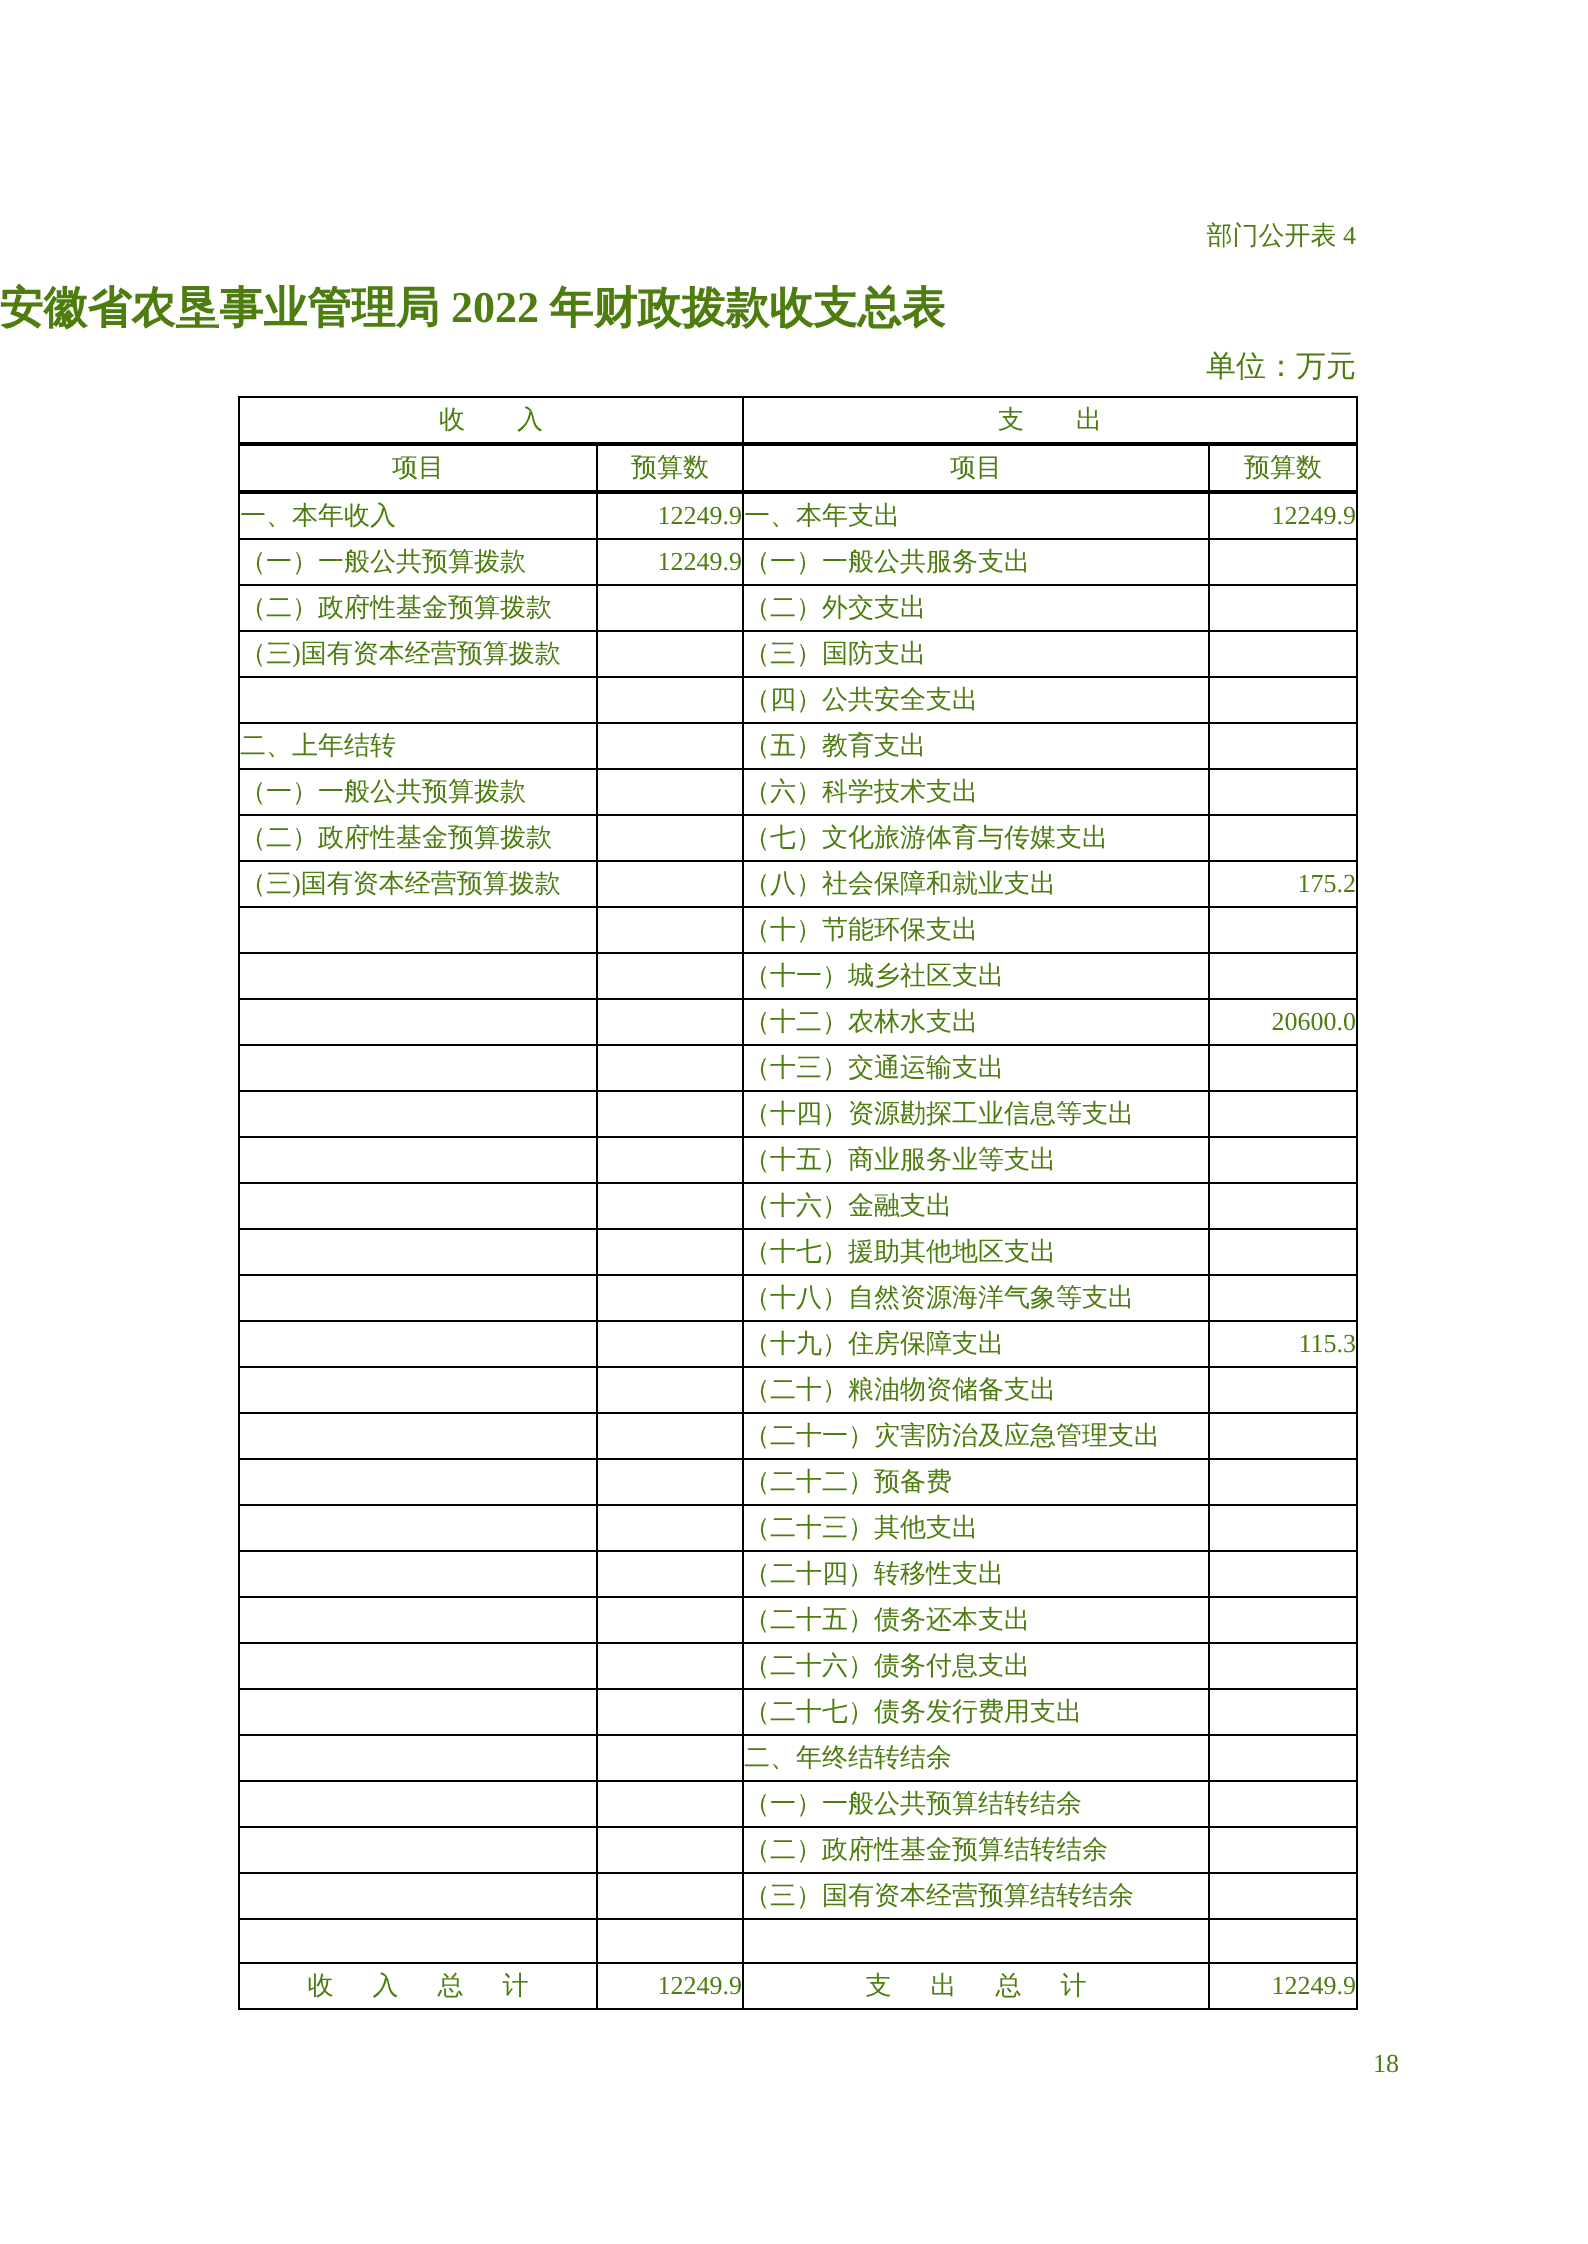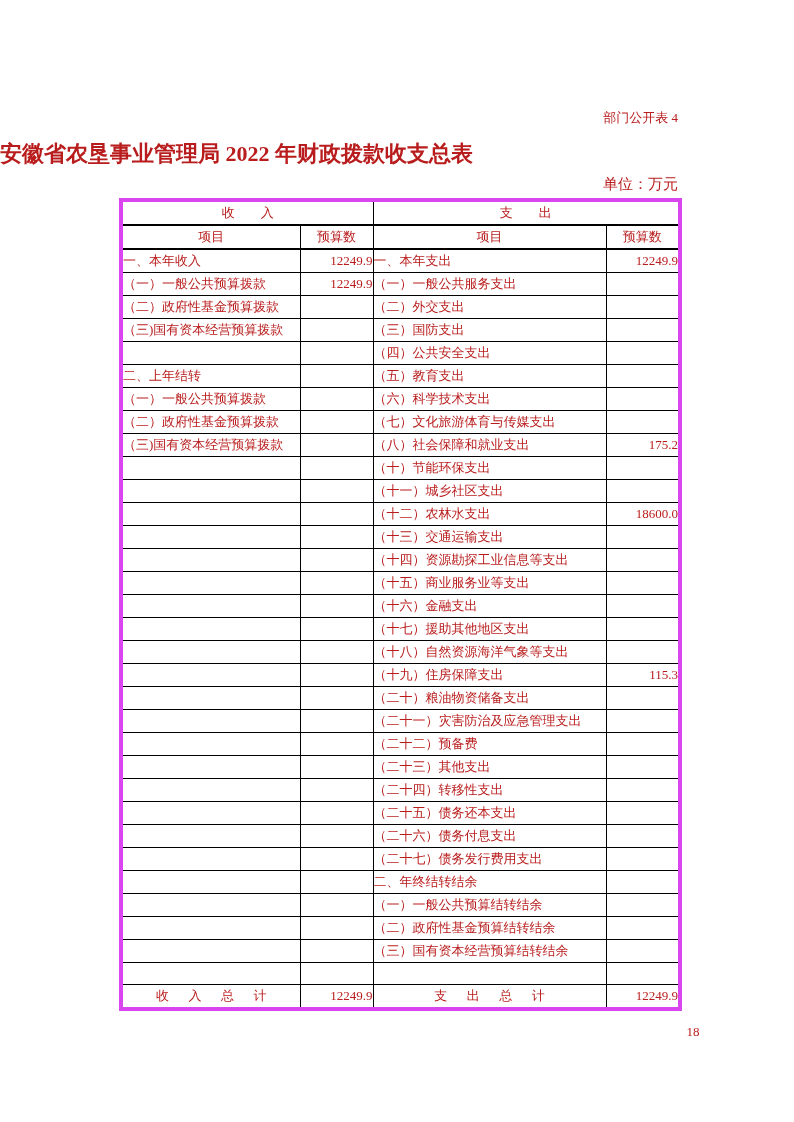--- a/index.html
+++ b/index.html
@@ -3,21 +3,21 @@
 <meta charset="utf-8">
 <style>
   * { box-sizing: border-box; }
   html, body { margin: 0; padding: 0; background: #ffffff; }
   .sheet {
     position: relative;
     width: 714px;
     height: 1122px;
     background: #ffffff;
     font-family: "Liberation Serif", "DejaVu Serif", serif;
-    color: #b91c1c;
+    color: #4d7c0f;
     overflow: hidden;
   }
   .doc-ref {
     position: absolute;
     top: 110px;
     left: 119px;
     width: 559px;
     text-align: right;
     font-size: 13px;
     line-height: 16px;
@@ -42,21 +42,21 @@
     font-size: 15px;
     line-height: 16px;
   }
   table.budget-table {
     position: absolute;
     top: 198px;
     left: 119px;
     width: 559px;
     border-collapse: collapse;
     table-layout: fixed;
-    border: 4px solid #d946ef;
+    border: 1px solid #d946ef;
   }
   .budget-table th, .budget-table td {
     border: 1px solid #000000;
     height: 22px;
     padding: 0;
     font-size: 13px;
     line-height: 22px;
     font-weight: normal;
     white-space: nowrap;
     overflow: hidden;
@@ -183,21 +183,21 @@
         <tr>
           <td class="item-cell"></td>
           <td class="num-cell"></td>
           <td class="item-cell">（十一）城乡社区支出</td>
           <td class="num-cell"></td>
         </tr>
         <tr>
           <td class="item-cell"></td>
           <td class="num-cell"></td>
           <td class="item-cell">（十二）农林水支出</td>
-          <td class="num-cell">18600.0</td>
+          <td class="num-cell">20600.0</td>
         </tr>
         <tr>
           <td class="item-cell"></td>
           <td class="num-cell"></td>
           <td class="item-cell">（十三）交通运输支出</td>
           <td class="num-cell"></td>
         </tr>
         <tr>
           <td class="item-cell"></td>
           <td class="num-cell"></td>

